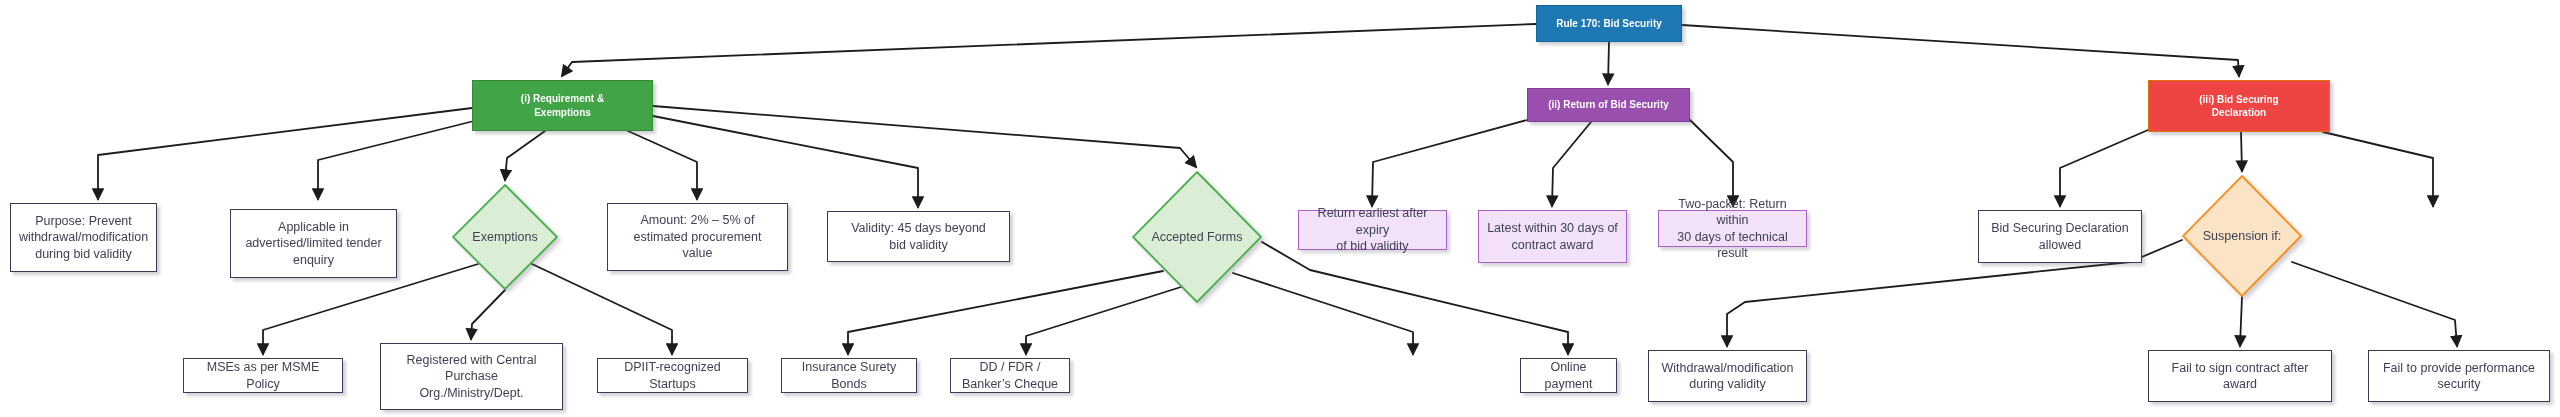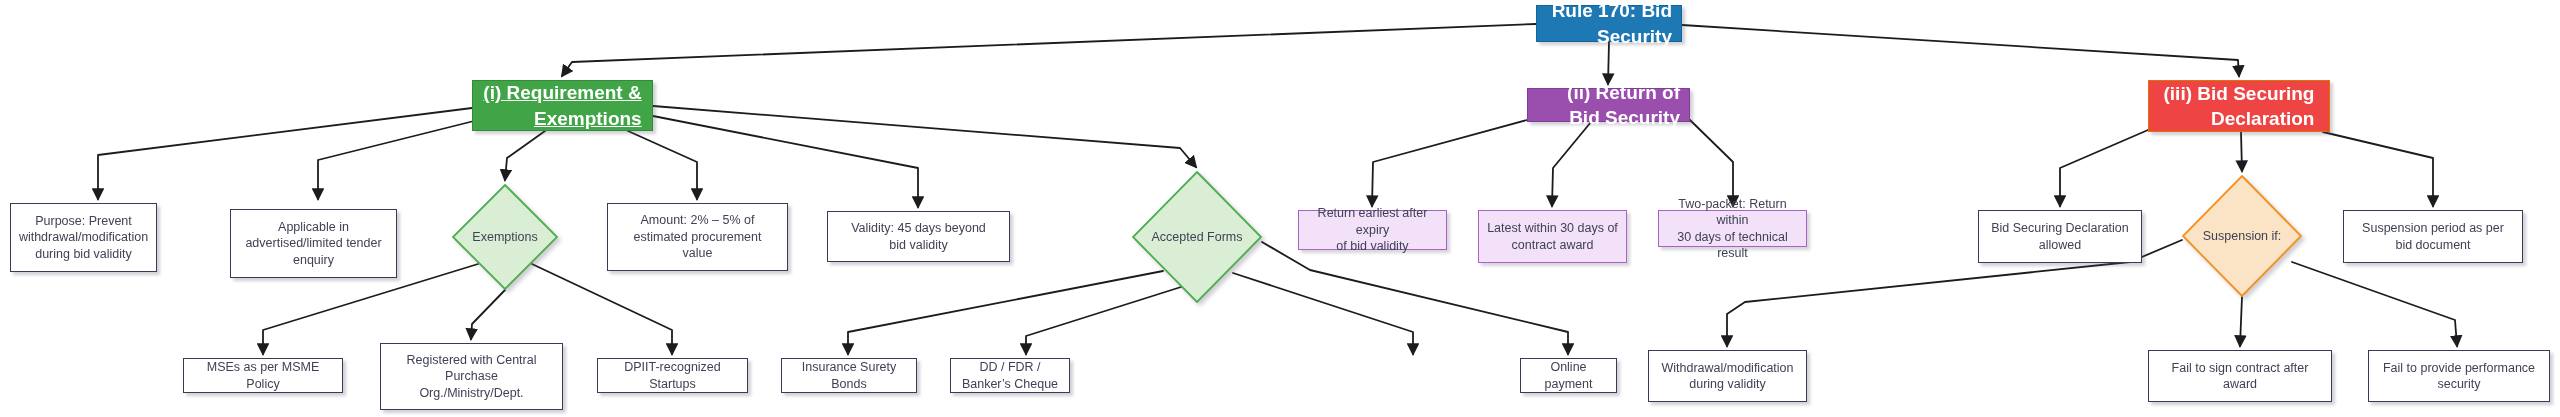--- a/index.html
+++ b/index.html
@@ -20,26 +20,26 @@
     box-sizing:border-box;
     white-space:pre-line;
   }
   .rect{
     background:#ffffff;
     border:1.6px solid #3b3a56;
     box-shadow:3px 3px 3px rgba(90,90,110,0.28);
     padding:2px 6px;
   }
   .hdr{
-    font-weight:bold;color:#ffffff;font-size:19px;
+    font-weight:bold;color:#ffffff;font-size:10px;
     box-shadow:3px 3px 3px rgba(90,90,110,0.28);
-    padding:2px 9px;border-style:solid;border-width:1.5px;text-align:right;
+    padding:2px 9px;border-style:solid;border-width:1.5px;
   }
   .hdr-blue{background:#1d78b4;border-color:#14649c;}
-  .hdr-green{background:#41a447;border-color:#338a39;text-decoration:underline;}
+  .hdr-green{background:#41a447;border-color:#338a39;}
   .hdr-purple{background:#9a4fae;border-color:#7f3e94;}
   .hdr-orange{background:#ef4444;border-color:#d97600;}
   .lavender{
     background:#f3e1fa;border:1.6px solid #aa62c9;
     box-shadow:3px 3px 3px rgba(90,90,110,0.25);
     padding:2px 6px;
   }
   .diamond{background:transparent;border:none;box-shadow:none;padding:0;}
   .diamond svg{position:absolute;left:0;top:0;width:100%;height:100%;
     filter:drop-shadow(3px 3px 2px rgba(90,90,110,0.30));}
@@ -150,24 +150,20 @@
   </div>
   <div class="node lavender" style="left:1658px;top:210px;width:149px;height:37px">
     <span>Two-packet: Return within
 30 days of technical result</span>
   </div>
 
   <div class="node rect" style="left:1978px;top:210px;width:164px;height:53px">
     <span>Bid Securing Declaration
 allowed</span>
   </div>
-  <div class="node rect" style="left:2343px;top:210px;width:180px;height:53px">
-    <span>Suspension period as per
-bid document</span>
-  </div>
 
   <div class="node rect" style="left:183px;top:358px;width:160px;height:35px">
     <span>MSEs as per MSME Policy</span>
   </div>
   <div class="node rect" style="left:380px;top:343px;width:183px;height:67px">
     <span>Registered with Central
 Purchase
 Org./Ministry/Dept.</span>
   </div>
   <div class="node rect" style="left:597px;top:358px;width:151px;height:35px">

